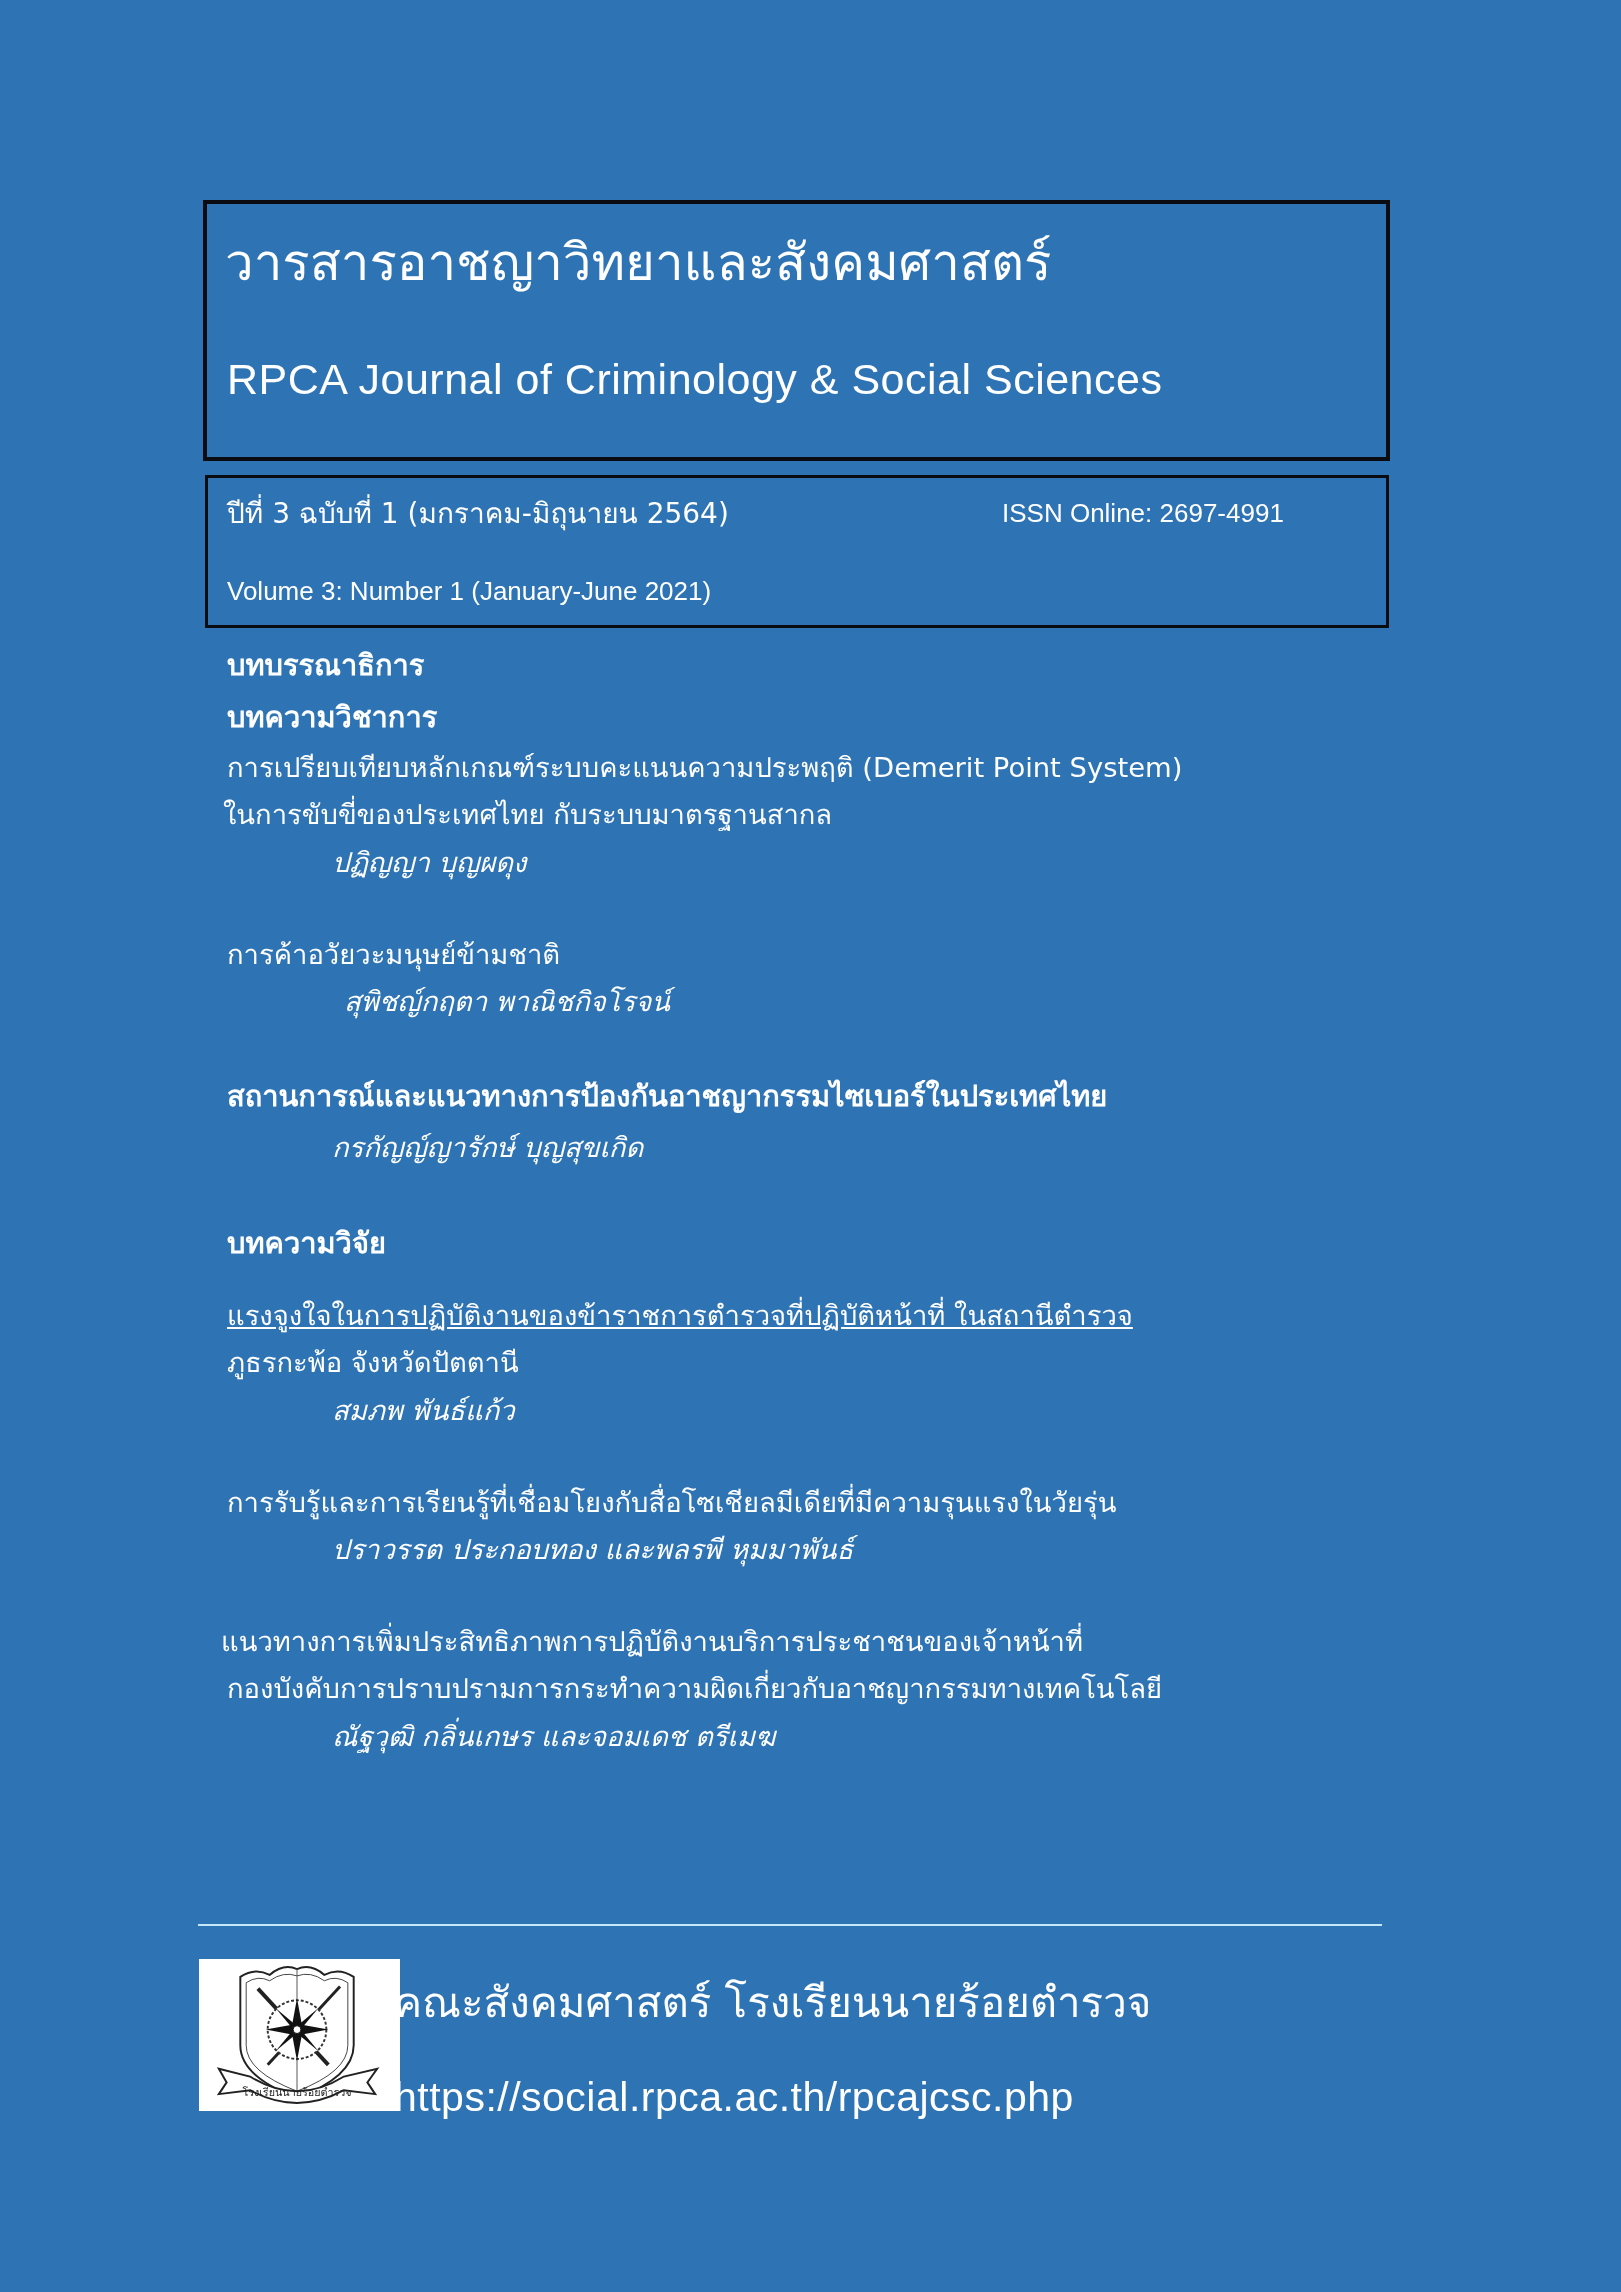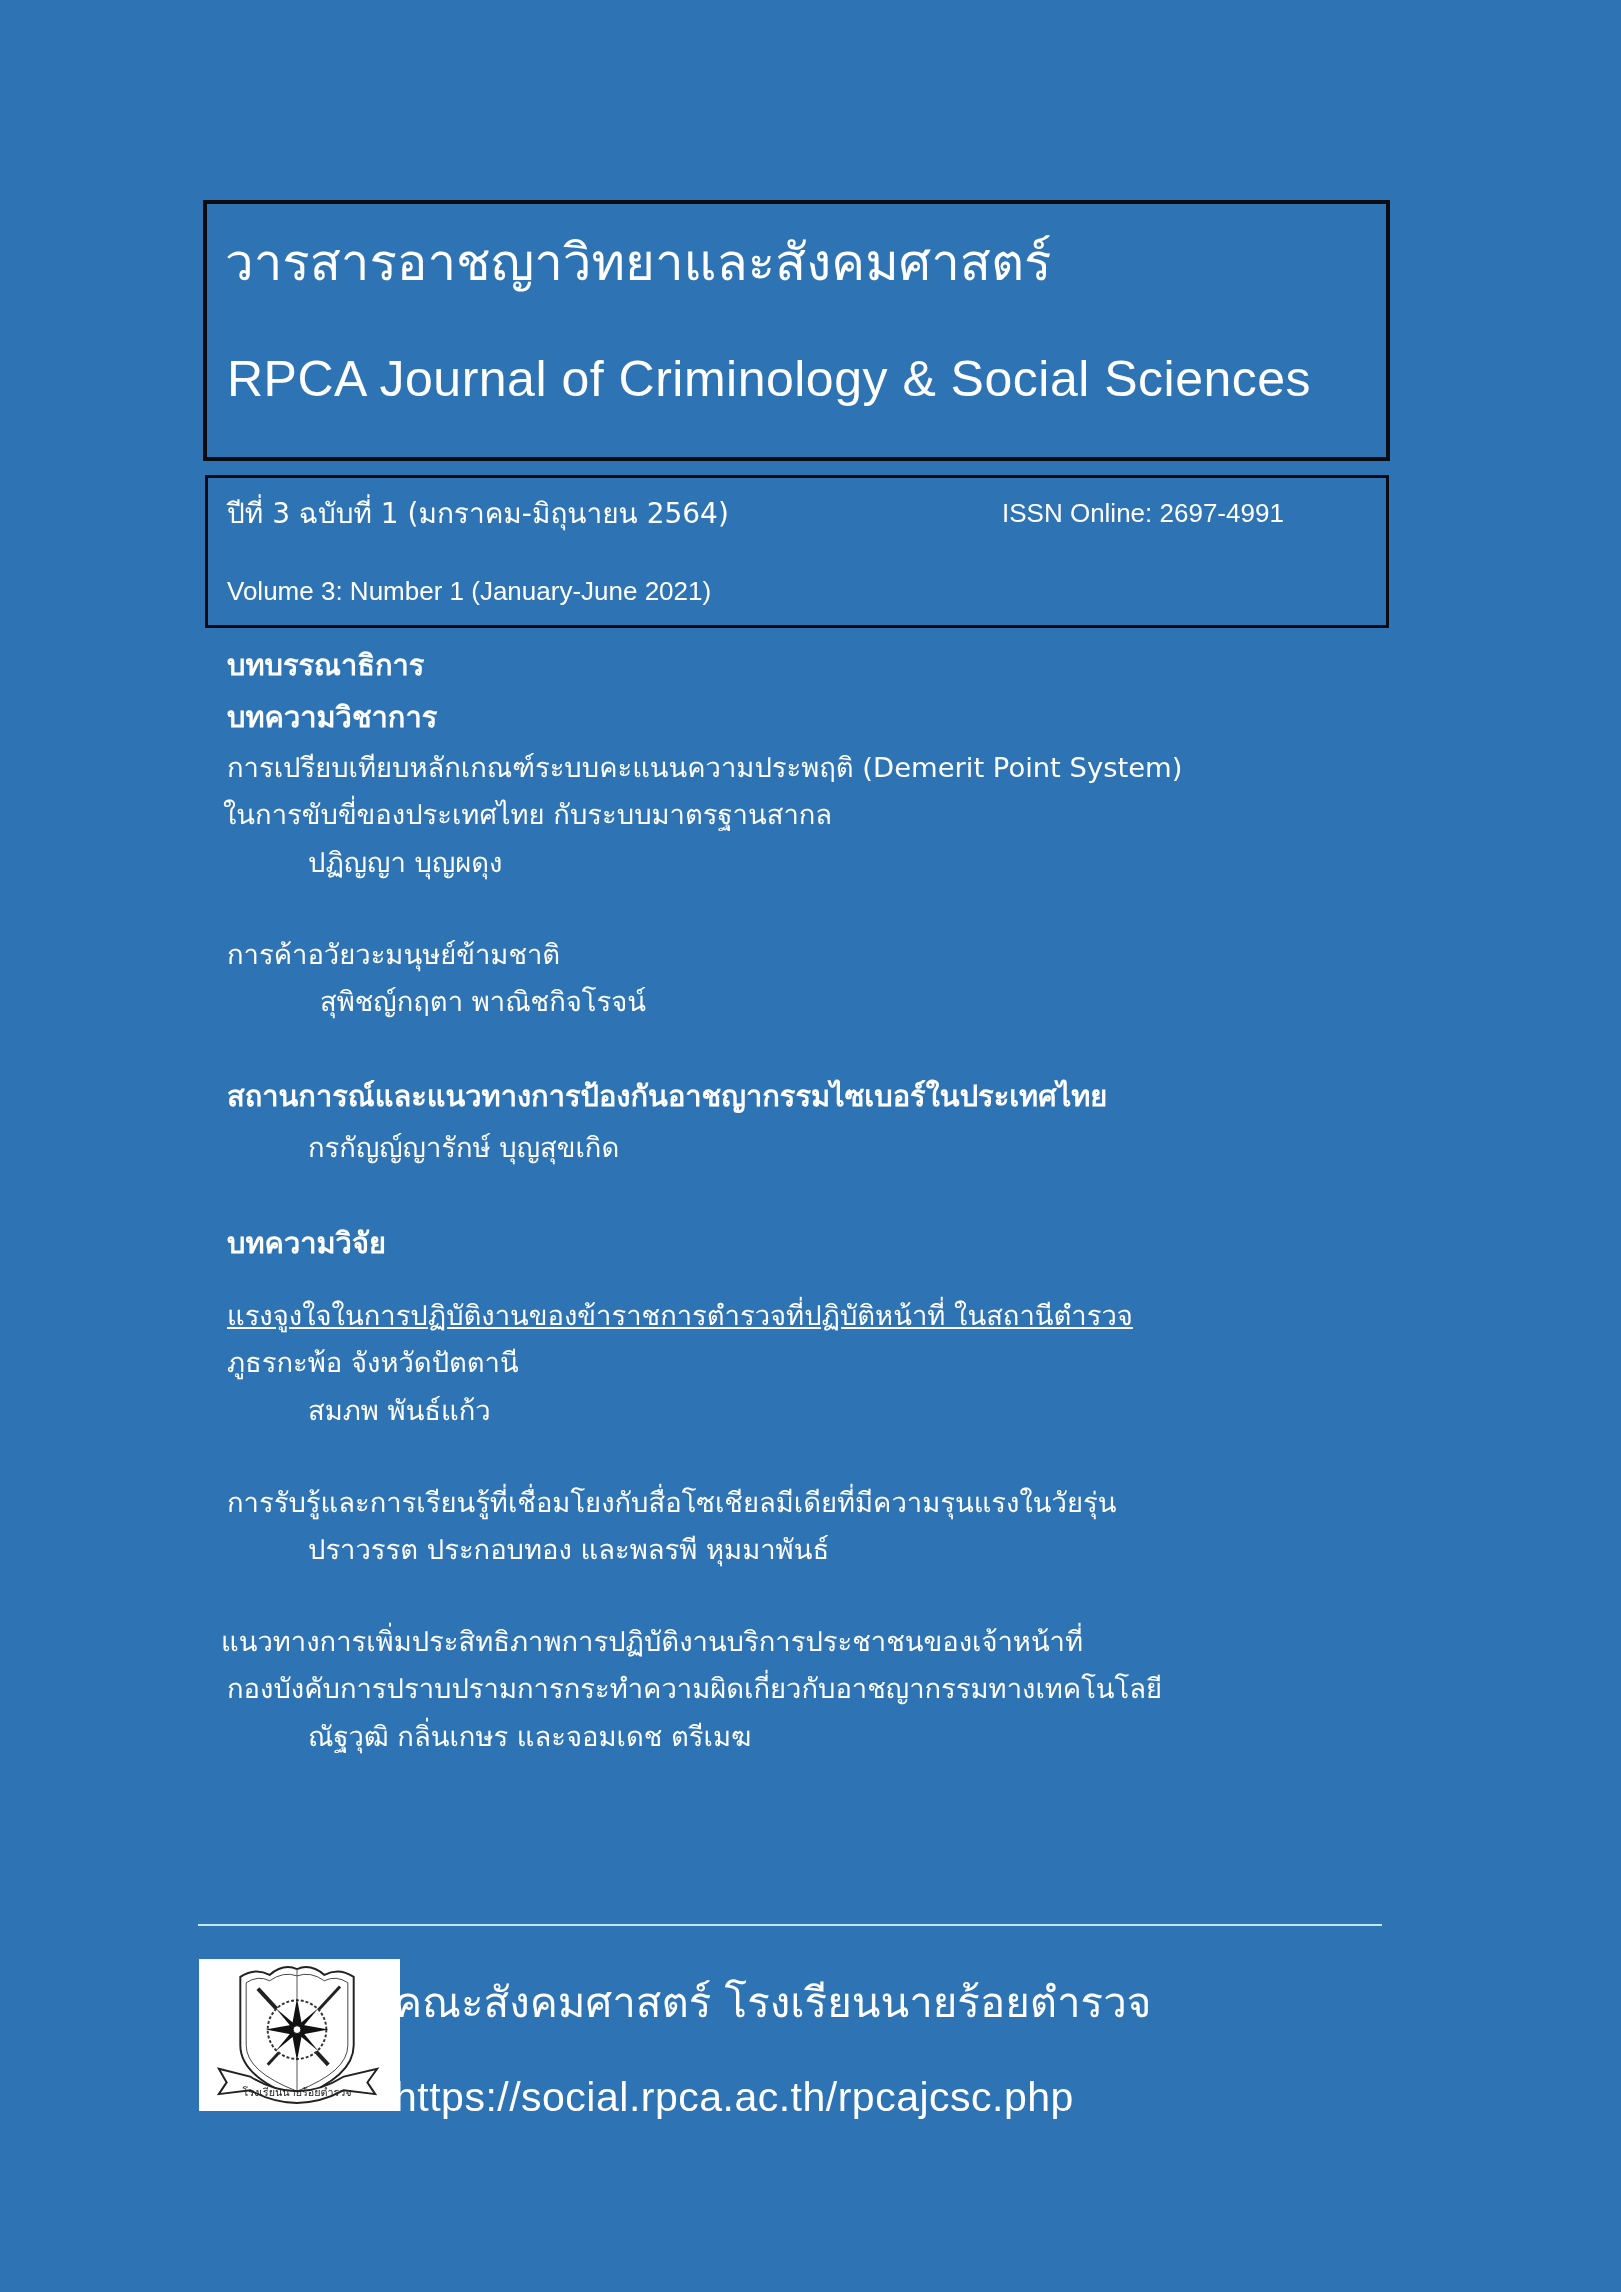--- a/index.html
+++ b/index.html
@@ -11,27 +11,27 @@
   .abs { position:absolute; white-space:nowrap; }
   .title-box {
     position:absolute; left:203px; top:200px; width:1179px; height:253px;
     border:4.9px solid #0b0b12; box-sizing:content-box;
   }
   .issue-box {
     position:absolute; left:205px; top:475px; width:1178px; height:147px;
     border:3.9px solid #0b0b12;
   }
   .t-thai { font-size:51px; line-height:63px; }
-  .t-eng { font-family:"Liberation Sans",sans-serif; font-size:50px; line-height:53px; letter-spacing:0.5px; }
+  .t-eng { font-family:"Liberation Sans",sans-serif; font-size:43px; line-height:53px; letter-spacing:0.5px; }
   .issue { font-family:"Liberation Sans",sans-serif; font-size:26px; line-height:39px; }
   .issue-thai { font-size:28px; line-height:39px; }
   .sec { font-weight:bold; font-size:29px; line-height:39px; }
   .art { font-size:27.4px; line-height:39px; }
   .art-bold { font-weight:bold; font-size:29px; line-height:39px; }
-  .author { font-size:27.4px; line-height:39px; left:308px; }
+  .author { font-style:italic; font-size:27.4px; line-height:39px; left:332px; }
   .divider {
     position:absolute; left:198px; top:1924px; width:1184px; height:2px;
     background:#c4e8f6;
   }
   .logo {
     position:absolute; left:199px; top:1959px; width:189px; height:152px;
     background:#ffffff;
     padding-left:12px;
   }
   .foot-thai { font-size:42px; line-height:53px; }

